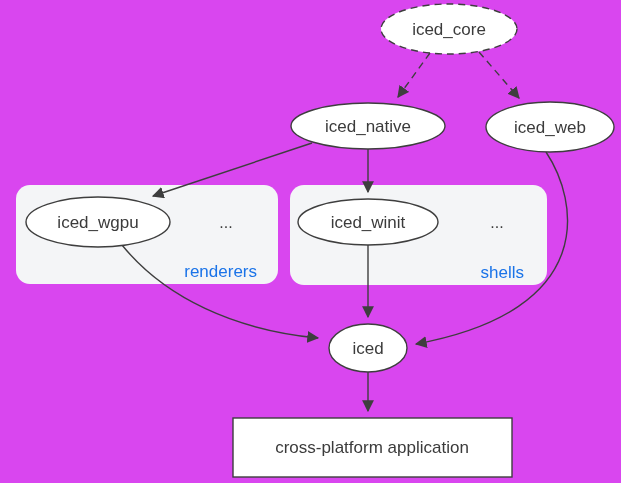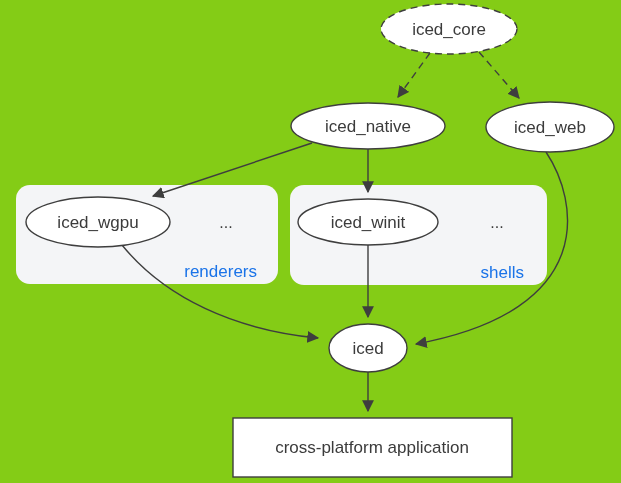--- a/index.html
+++ b/index.html
@@ -5,21 +5,21 @@
   html, body {
     margin: 0;
     padding: 0;
     background: #ffffff;
     font-family: "Liberation Sans", "DejaVu Sans", sans-serif;
   }
   .stage {
     position: relative;
     width: 621px;
     height: 483px;
-    background: #84cc16;
+    background: #d946ef;
     overflow: hidden;
   }
   svg { display: block; }
   .node-shape {
     fill: #ffffff;
     stroke: #3e3e3e;
     stroke-width: 1.4;
   }
   .node-shape.dashed {
     stroke-dasharray: 7 5;

